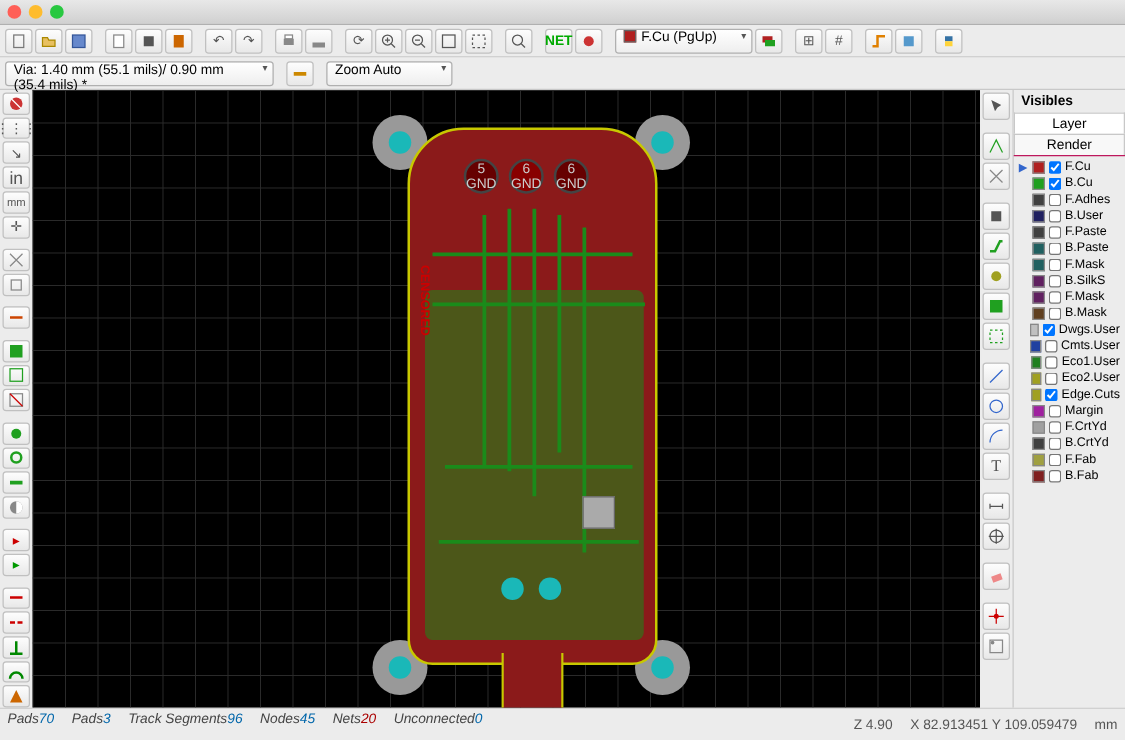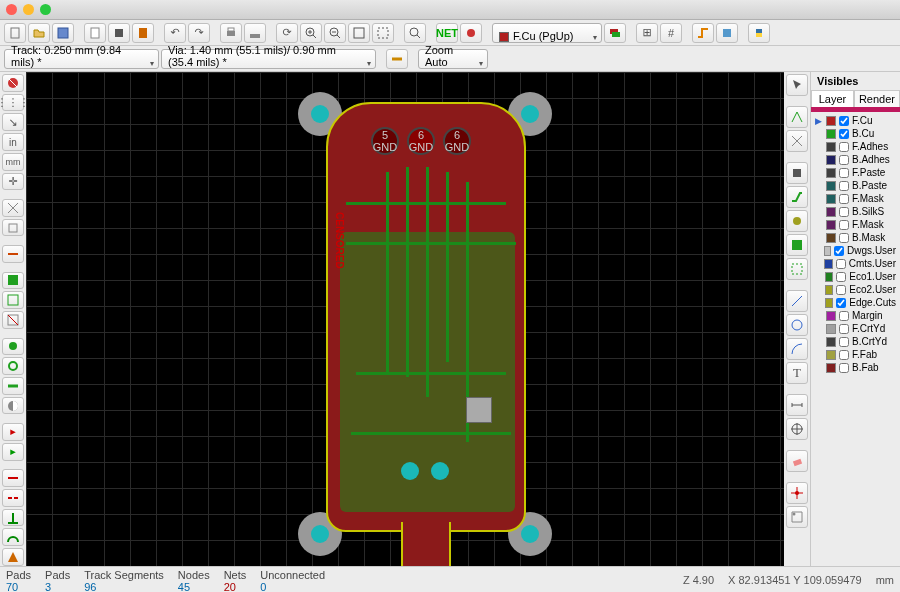--- a/index.html
+++ b/index.html
@@ -5,21 +5,21 @@
 * { margin: 0; padding: 0; box-sizing: border-box; font-family: -apple-system, "Lucida Grande", sans-serif; font-size: 11px; }
 html, body { width: 900px; height: 592px; background: #ececec; overflow: hidden; }
 .titlebar { height: 20px; background: linear-gradient(#e8e8e8,#d0d0d0); display: flex; align-items: center; padding: 0 6px; border-bottom: 1px solid #b0b0b0; }
 .traffic { display: flex; gap: 6px; margin-right: 10px; }
 .traffic span { width: 11px; height: 11px; border-radius: 50%; display: block; }
 .tr-r { background: #ff5f57; } .tr-y { background: #febc2e; } .tr-g { background: #28c840; }
 .title { flex: 1; text-align: center; color: #444; font-size: 11px; white-space: nowrap; overflow: hidden; }
 .toolbar1, .toolbar2 { height: 26px; background: #ececec; border-bottom: 1px solid #c8c8c8; display: flex; align-items: center; padding: 0 4px; gap: 2px; }
 .tbtn { width: 22px; height: 20px; border: 1px solid #c0c0c0; background: linear-gradient(#fdfdfd,#e8e8e8); border-radius: 3px; display: flex; align-items: center; justify-content: center; color: #555; font-size: 11px; cursor: pointer; }
 .tsep { width: 6px; }
-.tsel { height: 20px; border: 1px solid #b0b0b0; border-radius: 3px; background: linear-gradient(#fff,#eee); padding: 0 18px 0 6px; display: flex; align-items: flex-end; position: relative; font-size: 10px; }
+.tsel { height: 20px; border: 1px solid #b0b0b0; border-radius: 3px; background: linear-gradient(#fff,#eee); padding: 0 18px 0 6px; display: flex; align-items: flex-start; position: relative; font-size: 10px; }
 .tsel::after { content: "▾"; position: absolute; right: 4px; color: #555; font-size: 8px; }
 .midrow { height: 494px; display: flex; }
 .ltool, .rtool { width: 26px; background: #ececec; display: flex; flex-direction: column; align-items: center; padding-top: 2px; gap: 2px; }
 .ltool .tbtn, .rtool .tbtn { width: 22px; height: 22px; }
 .canvas { flex: 1; background: #000; position: relative; overflow: hidden; }
 .grid { position: absolute; inset: 0; background-image:
   linear-gradient(#2a2a2a 1px, transparent 1px),
   linear-gradient(90deg,#2a2a2a 1px, transparent 1px);
   background-size: 26px 26px; }
 .board-shape { position: absolute; left: 300px; top: 30px; width: 200px; height: 430px; border: 2px solid #c8c800; border-radius: 45px 45px 20px 20px; background: #8b1a1a; }
@@ -29,31 +29,31 @@
 .mount i { width: 18px; height: 18px; border-radius: 50%; background: #1ab8b8; display: block; }
 .pad-row { position: absolute; left: 345px; top: 55px; display: flex; gap: 8px; }
 .pad { width: 28px; height: 28px; border-radius: 50%; background: #660000; border: 2px solid #444; display: flex; flex-direction: column; align-items: center; justify-content: center; color: #ccc; font-size: 7px; }
 .pad2 { position: absolute; width: 18px; height: 18px; border-radius: 50%; background: #1ab8b8; }
 .trace { position: absolute; background: #1a8b1a; }
 .trace.h { height: 3px; } .trace.v { width: 3px; }
 .smd { position: absolute; background: #aaa; border: 1px solid #666; }
 .txt { position: absolute; color: #cc0000; font-size: 10px; font-weight: bold; writing-mode: vertical-rl; }
 .right-panel { width: 90px; background: #ececec; border-left: 1px solid #c8c8c8; font-size: 10px; }
 .rp-title { padding: 3px 6px; font-weight: bold; }
-.rp-tabs { display: flex; border-bottom: 5px solid #be185d; }
+.rp-tabs { display: flex; border-bottom: 1px solid #be185d; flex-direction: column; }
 .rp-tab { flex: 1; padding: 2px 4px; text-align: center; background: #f8f8f8; border: 1px solid #c8c8c8; border-bottom: none; cursor: pointer; }
 .rp-tab.active { background: #fff; }
 .layer-list { padding: 2px; }
 .layer-row { display: flex; align-items: center; gap: 3px; padding: 1px 2px; cursor: pointer; }
 .layer-row .arrow { width: 8px; color: #3366cc; font-size: 9px; }
 .layer-row .sw { width: 10px; height: 10px; border: 1px solid #888; }
 .layer-row input { width: 10px; height: 10px; }
 .layer-row .lbl { font-size: 10px; }
 .statusbar { height: 26px; background: #ececec; border-top: 1px solid #c8c8c8; display: flex; align-items: flex-start; padding: 2px 6px; font-size: 10px; gap: 14px; color: #333; }
-.statgroup { display: flex; flex-direction: column; }
+.statgroup { display: flex; flex-direction: row; font-style: italic; }
 .statgroup .k { color: #444; } .statgroup .v { color: #0066aa; }
 .statgroup.nets .v { color: #aa0000; }
 .status-right { margin-left: auto; display: flex; gap: 14px; color: #555; align-items: center; height: 100%; }
 svg.ico { width: 14px; height: 14px; }
 </style>
 </head>
 <body>
 
 <div class="titlebar">
   <div class="traffic">
@@ -178,50 +178,47 @@
   <div class="tsep"></div>
   <div class="tbtn">
       <svg class="ico">
         <path d="M4 3h6v4H4z" fill="#3572A5"></path>
         <path d="M4 7h6v4H4z" fill="#FFD43B"></path>
       </svg>
     </div>
 </div>
 
 <div class="toolbar2">
-  <div class="tsel" style="width:155px">
-      <span>Track: 0.250 mm (9.84 mils) *</span>
-    </div>
   <div class="tsel" style="width:215px">
       <span>Via: 1.40 mm (55.1 mils)/ 0.90 mm (35.4 mils) *</span>
     </div>
   <div class="tsep"></div>
   <div class="tbtn">
       <svg class="ico">
         <path d="M2 7h10" stroke="#cc8800" stroke-width="3"></path>
       </svg>
     </div>
   <div class="tsep"></div>
-  <div class="tsel" style="width:70px">
+  <div class="tsel" style="width:101px">
       <span>Zoom Auto</span>
     </div>
 </div>
 
 <div class="midrow">
 
   <div class="ltool">
     <div class="tbtn">
         <svg class="ico">
           <circle cx="7" cy="7" r="5" fill="#cc3333"></circle>
           <path d="M3 3l8 8" stroke="#fff"></path>
         </svg>
       </div>
     <div class="tbtn">⋮⋮⋮</div>
     <div class="tbtn">↘</div>
-    <div class="tbtn" style="font-size:10px">in</div>
+    <div class="tbtn" style="font-size:14px">in</div>
     <div class="tbtn" style="font-size:9px">mm</div>
     <div class="tbtn">✛</div>
     <div style="height:6px"></div>
     <div class="tbtn">
         <svg class="ico">
           <path d="M2 2l10 10M12 2L2 12" stroke="#888"></path>
         </svg>
       </div>
     <div class="tbtn">
         <svg class="ico">
@@ -472,21 +469,21 @@
         <div class="layer-row">
           <span class="arrow"></span>
           <span class="sw" style="background:#404040"></span>
           <input type="checkbox" style="">
           <span class="lbl">F.Adhes</span>
         </div>
         <div class="layer-row">
           <span class="arrow"></span>
           <span class="sw" style="background:#202060"></span>
           <input type="checkbox" style="">
-          <span class="lbl">B.Adhes</span>
+          <span class="lbl">B.User</span>
         </div>
         <div class="layer-row">
           <span class="arrow"></span>
           <span class="sw" style="background:#404040"></span>
           <input type="checkbox" style="">
           <span class="lbl">F.Paste</span>
         </div>
         <div class="layer-row">
           <span class="arrow"></span>
           <span class="sw" style="background:#206060"></span>

